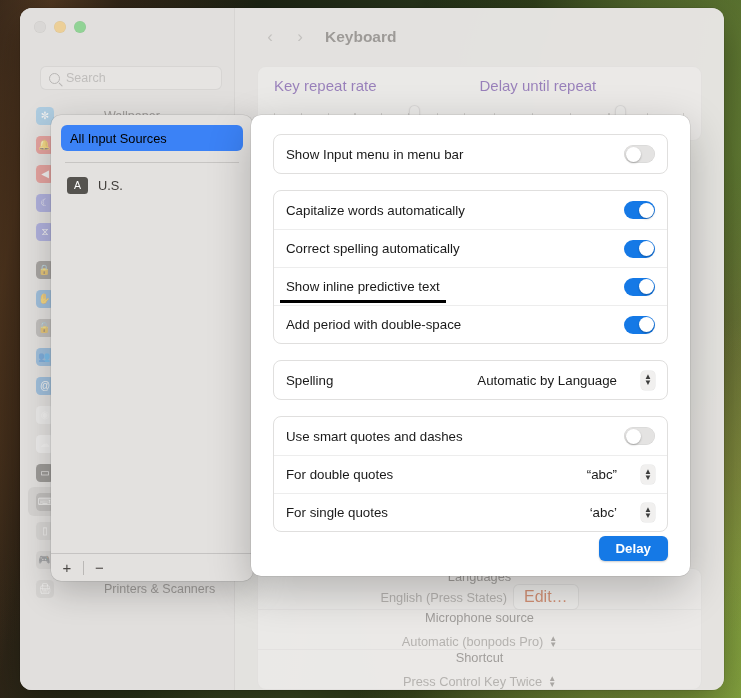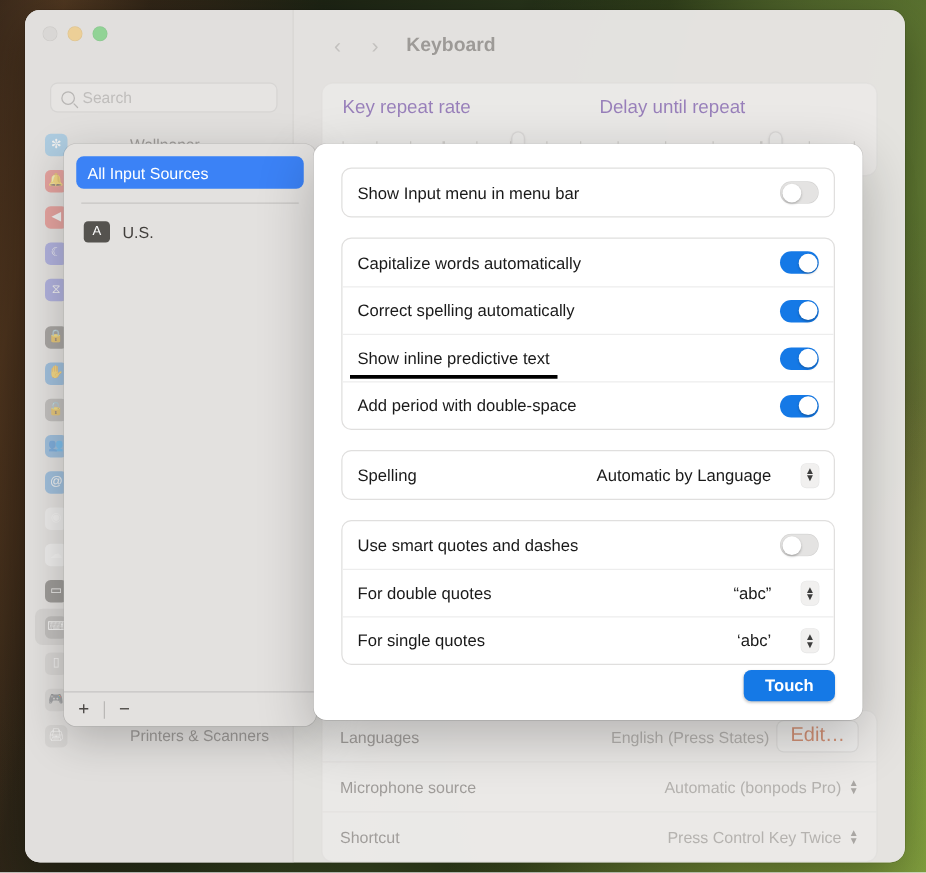--- a/index.html
+++ b/index.html
@@ -104,20 +104,21 @@
     background: rgba(246,245,244,.72);
     border: .5px solid rgba(0,0,0,.07);
     border-radius: 9px;
     margin-bottom: 12px;
   }
   .row {
     display: flex; align-items: center; justify-content: space-between;
     padding: 0 14px; height: 40px;
     font-size: 12.8px; color: #5c5855;
     border-top: .5px solid rgba(0,0,0,.06);
+    flex-direction: column;
   }
   .row:first-child { border-top: none; }
   .row-value { color: #86837f; display: flex; align-items: center; gap: 6px; }
 
   
   #slider-card { padding: 10px 16px 14px; }
   .slider-heads { display: flex; font-size: 15px; color: #4c1d95; }
   .slider-heads span:first-child { width: 50%; }
   .sliders { display: flex; gap: 28px; margin-top: 16px; }
   .slider { position: relative; flex: 1; height: 16px; }
@@ -153,21 +154,21 @@
     width: 202px; height: 466px;
     background: #e3e1df;
     border-radius: 10px;
     box-shadow: 0 10px 34px rgba(0,0,0,.22), 0 0 0 .5px rgba(0,0,0,.13);
     overflow: hidden;
   }
   #src-list { padding: 10px 10px 0; }
   .src-pill {
     height: 26px; border-radius: 6px;
     display: flex; align-items: center; padding: 0 9px;
-    font-size: 12.8px; color: #ffffff;
+    font-size: 12.8px; color: #000000;
     background: #3b82f6;
   }
   .src-divider { height: .5px; background: rgba(0,0,0,.12); margin: 11px 4px 0; }
   .src-row { display: flex; align-items: center; gap: 10px; padding: 14px 6px 0; }
   .src-badge {
     width: 21px; height: 17px; border-radius: 3.5px; background: #55534f;
     color: #fff; font-size: 10.5px; display: flex; align-items: center; justify-content: center;
   }
   .src-name { font-size: 12.8px; color: #403d3a; }
   #panel-footer {
@@ -483,15 +484,15 @@
       </div>
       <div class="s-row">
         <span>For single quotes</span>
         <span class="s-val">
           <span>‘abc’</span>
           <span class="s-stepper">▲<br>▼</span>
         </span>
       </div>
     </div>
 
-    <button id="done-btn">Touch</button>
+    <button id="done-btn">Delay</button>
   </div>
 </div>
 
 </body></html>

